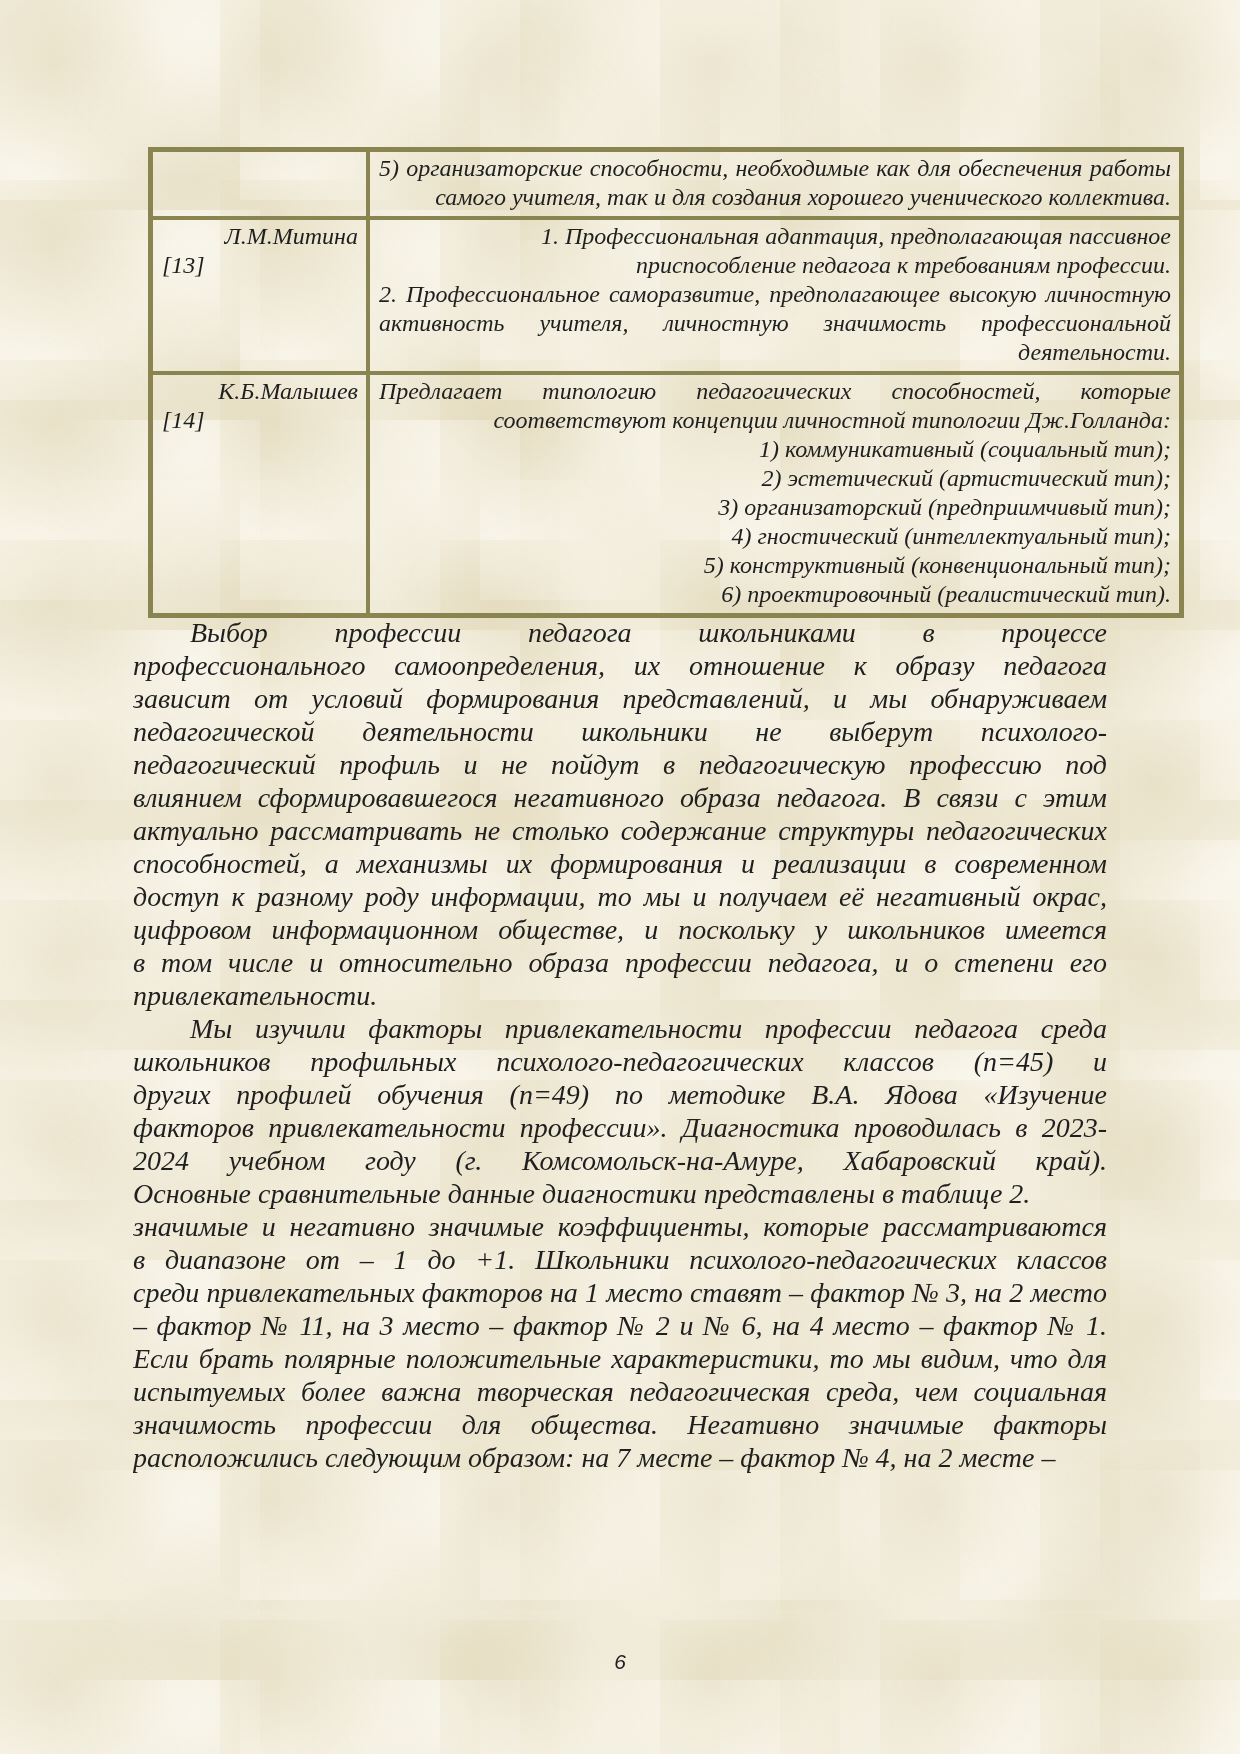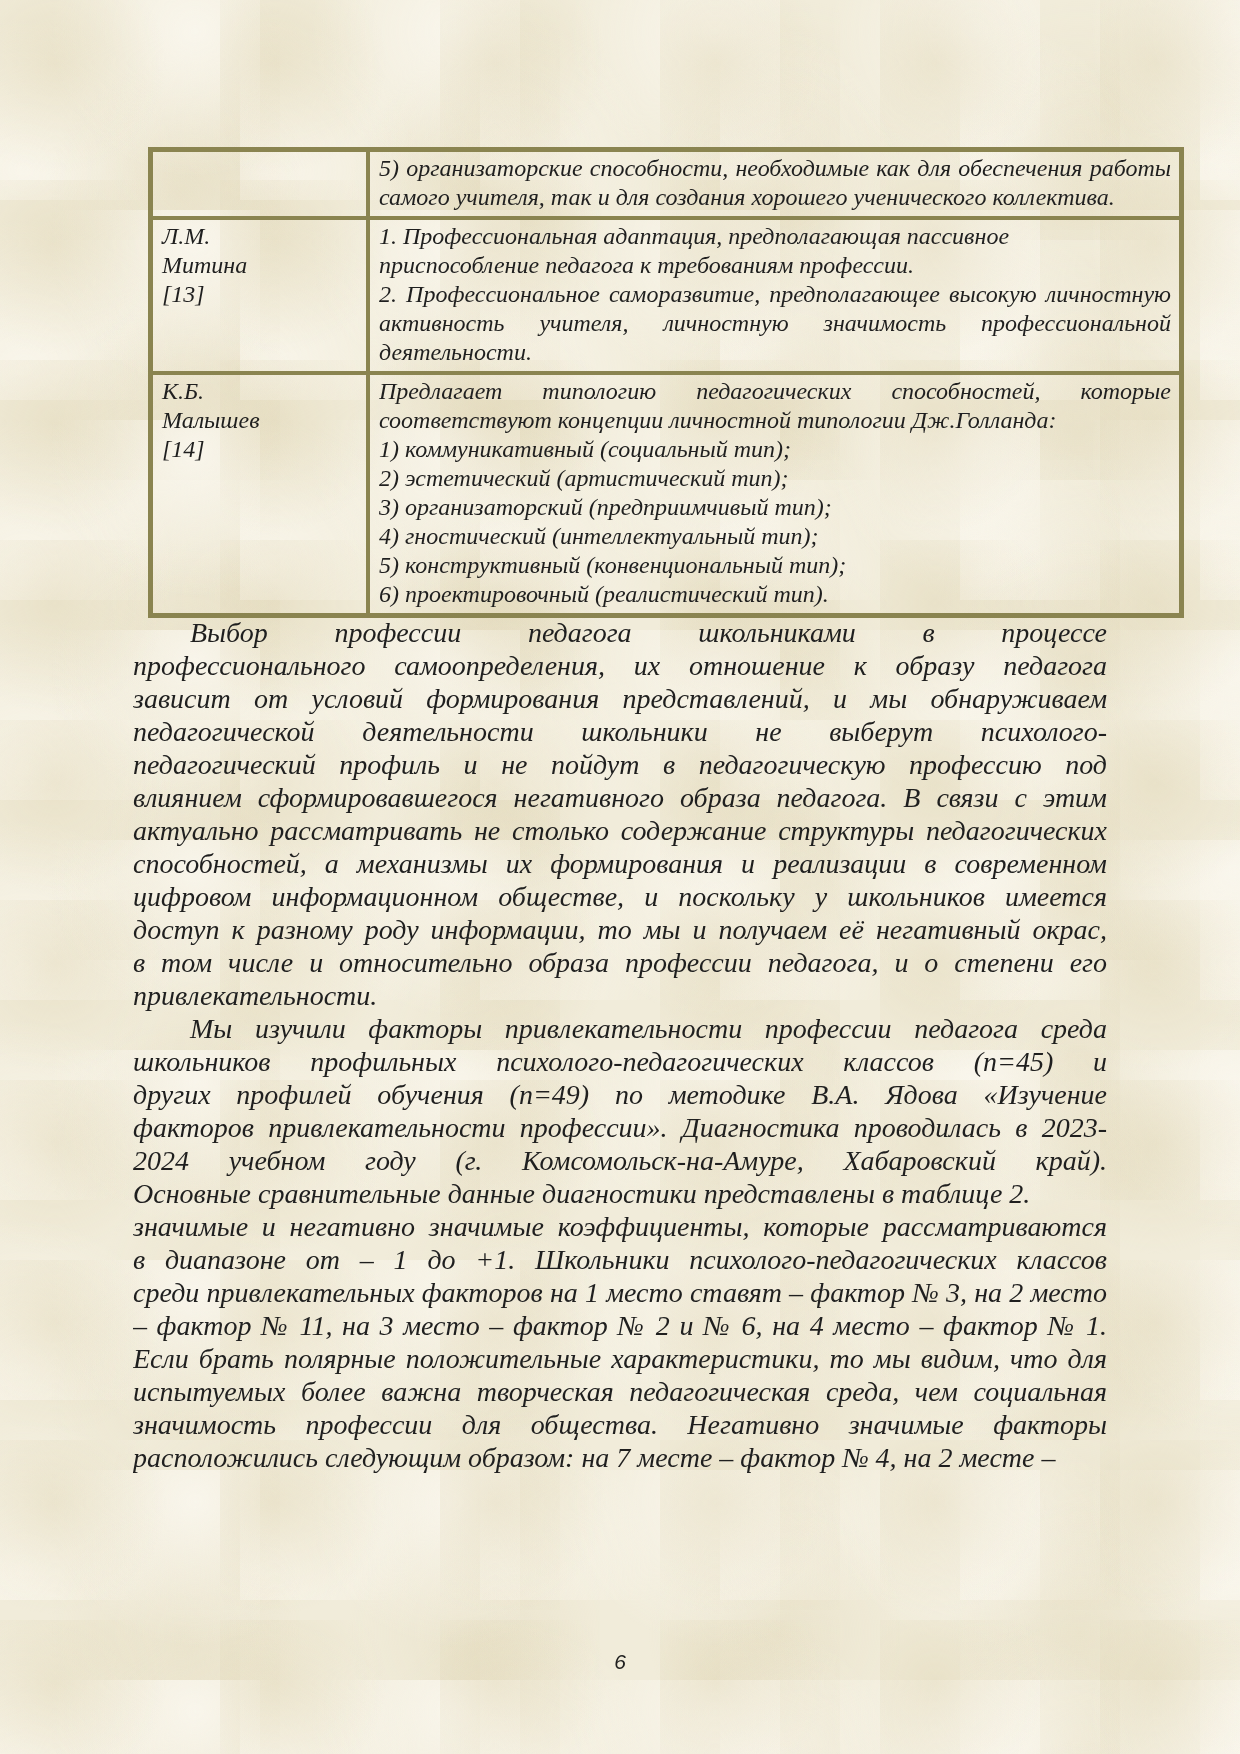--- a/index.html
+++ b/index.html
@@ -30,23 +30,23 @@
     border:5px solid #8a8450;
     font-size:24px;line-height:29px;
   }
   table.doc-table td{
     border:4px solid #8a8450;
     vertical-align:top;
     padding:2px 8px 4px 9px;
     background:transparent;
   }
   td.col-author{width:196px;}
-  .author-line{display:flex;justify-content:flex-end;flex-direction:column;}
+  .author-line{display:flex;justify-content:flex-end;}
   .tline{
-    text-align:left;
+    text-align:right;
     white-space:nowrap;
     overflow:hidden;
   }
   .tline.j{
     text-align:justify;
     text-align-last:justify;
   }
   
   .article-body{
     position:absolute;left:133px;top:616px;width:974px;
@@ -124,22 +124,22 @@
 
     <div>
       <div class="bl first">Выбор профессии педагога школьниками в процессе</div>
       <div class="bl">профессионального самоопределения, их отношение к образу педагога</div>
       <div class="bl">зависит от условий формирования представлений, и мы обнаруживаем</div>
       <div class="bl">педагогической деятельности школьники не выберут психолого-</div>
       <div class="bl">педагогический профиль и не пойдут в педагогическую профессию под</div>
       <div class="bl">влиянием сформировавшегося негативного образа педагога. В связи с этим</div>
       <div class="bl">актуально рассматривать не столько содержание структуры педагогических</div>
       <div class="bl">способностей, а механизмы их формирования и реализации в современном</div>
+      <div class="bl">доступ к разному роду информации, то мы и получаем её негативный окрас,</div>
       <div class="bl">цифровом информационном обществе, и поскольку у школьников имеется</div>
-      <div class="bl">доступ к разному роду информации, то мы и получаем её негативный окрас,</div>
       <div class="bl">в том числе и относительно образа профессии педагога, и о степени его</div>
       <div class="bl last">привлекательности.</div>
     </div>
 
     <div>
       <div class="bl first">Мы изучили факторы привлекательности профессии педагога среда</div>
       <div class="bl">школьников профильных психолого-педагогических классов (n=45) и</div>
       <div class="bl">других профилей обучения (n=49) по методике В.А. Ядова «Изучение</div>
       <div class="bl">факторов привлекательности профессии». Диагностика проводилась в 2023-</div>
       <div class="bl">2024 учебном году (г. Комсомольск-на-Амуре, Хабаровский край).</div>

